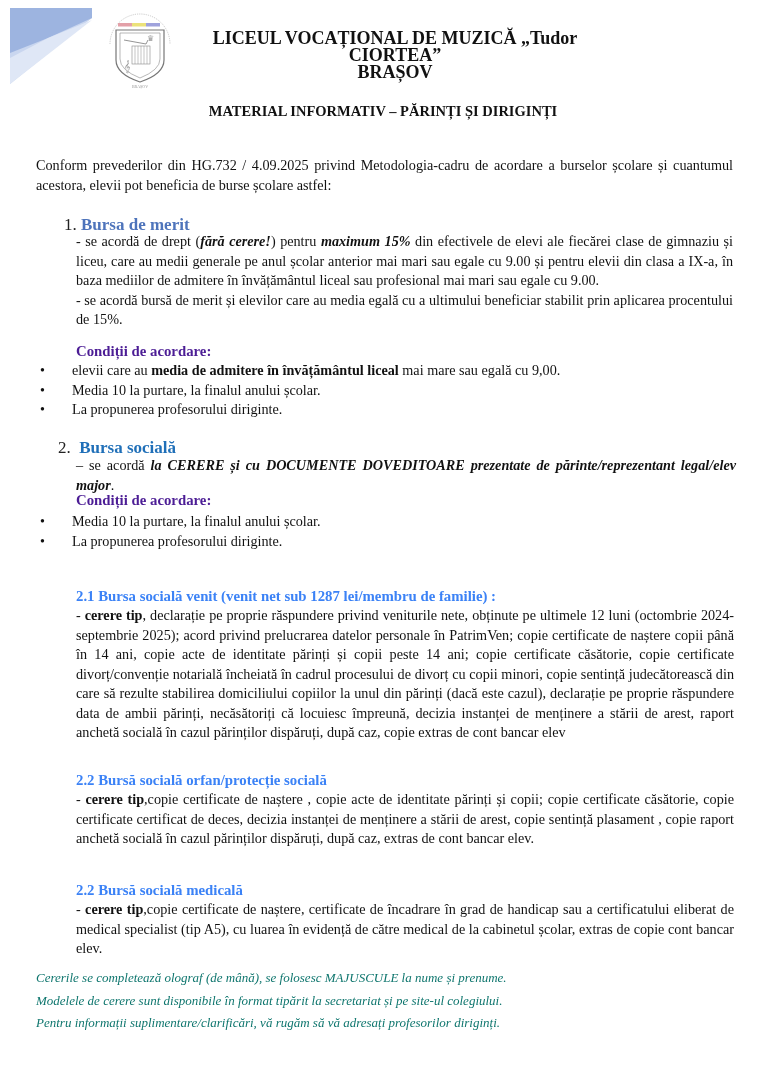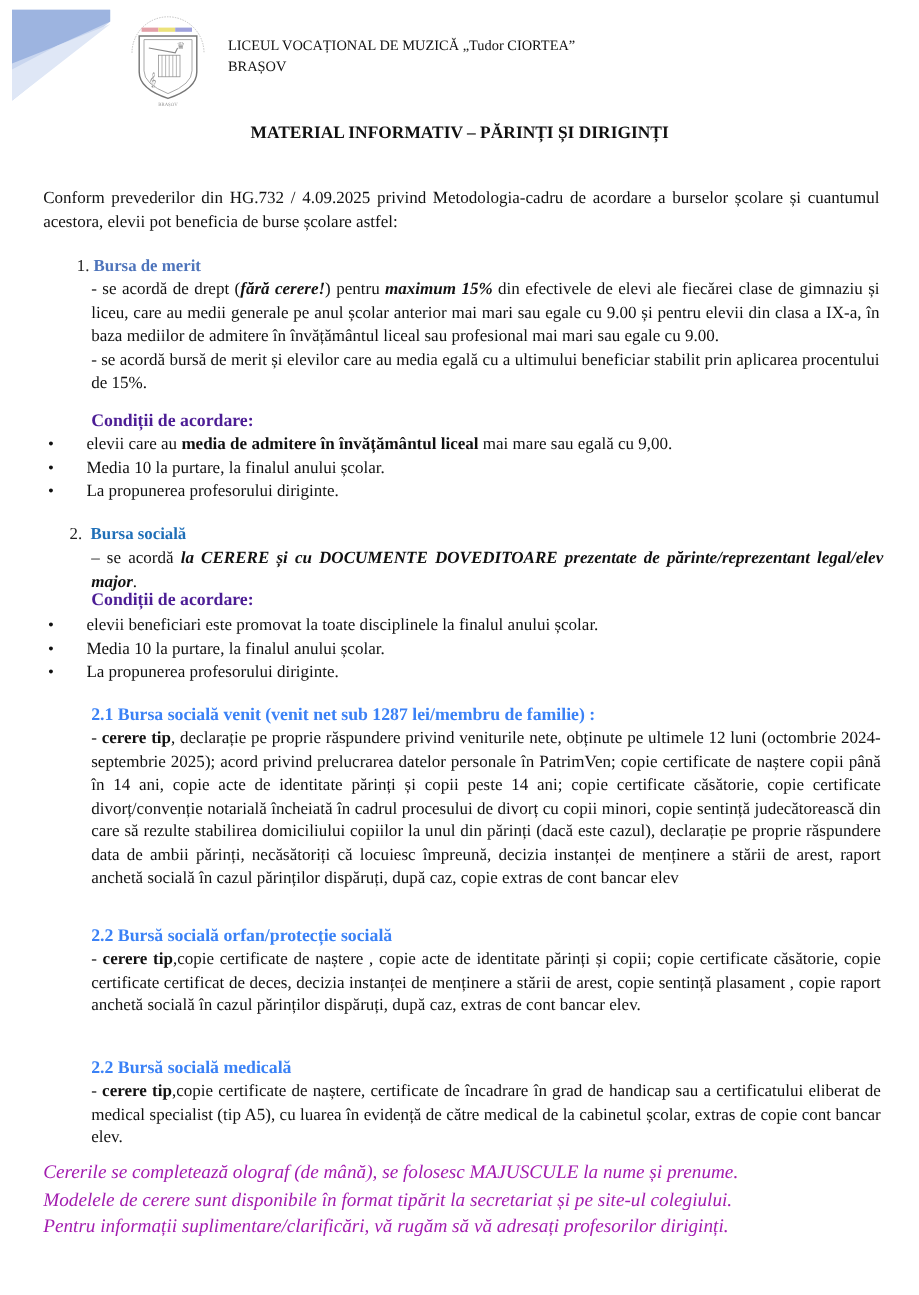--- a/index.html
+++ b/index.html
@@ -3,30 +3,30 @@
   <meta charset="utf-8">
   <style>
     html, body { margin: 0; padding: 0; background: #ffffff; }
     body {
       width: 766px; height: 1079px; position: relative; overflow: hidden;
       font-family: "Liberation Serif", serif; color: #111111; font-size: 14.2px;
     }
     .corner { position: absolute; left: 10px; top: 8px; width: 82px; height: 76px; }
     .logo { position: absolute; left: 102px; top: 8px; width: 76px; height: 82px; }
     .school-name {
-      position: absolute; left: 190px; top: 30px; width: 410px; text-align: left;
-      font-weight: normal; font-size: 12px; line-height: 17px;
+      position: absolute; left: 190px; top: 30px; width: 410px; text-align: center;
+      font-weight: bold; font-size: 18px; line-height: 17px;
     }
     .doc-title {
       position: absolute; left: 0; top: 103px; width: 766px; text-align: center;
       font-weight: bold; font-size: 14.5px;
     }
     .text { position: absolute; text-align: justify; line-height: 19.5px; }
     .intro { left: 36px; top: 156px; width: 697px; }
-    .h1 { position: absolute; font-weight: bold; font-size: 14px; font-family: Liberation Serif, serif; }
+    .h1 { position: absolute; font-weight: bold; font-size: 17px; font-family: Liberation Serif, serif; }
     .h1 .num { font-weight: normal; color: #222; }
     .merit-title { left: 64px; top: 215px; color: #4e74bb; }
     .social-title { left: 58px; top: 438px; color: #1f6fb8; }
     .merit-body { left: 76px; top: 232px; width: 657px; }
     .social-body { left: 76px; top: 456px; width: 660px; }
     .conditions { position: absolute; font-weight: bold; color: #4c1d95; font-size: 14.8px; }
     .cond1 { left: 76px; top: 343px; }
     .cond2 { left: 76px; top: 492px; }
     .bullets { position: absolute; list-style: none; margin: 0; padding: 0; }
     .bullets li { position: relative; height: 19.5px; line-height: 19.5px; padding-left: 32px; }
@@ -35,21 +35,21 @@
     .bl2 { left: 40px; top: 512px; }
     .h2 { position: absolute; font-weight: bold; color: #3b82f6; font-size: 14.8px; }
     .h21 { left: 76px; top: 588px; }
     .h22 { left: 76px; top: 772px; }
     .h23 { left: 76px; top: 882px; }
     .b21 { left: 76px; top: 606px; width: 658px; }
     .b22 { left: 76px; top: 790px; width: 658px; }
     .b23 { left: 76px; top: 900px; width: 658px; }
     .footer {
       position: absolute; left: 36px; top: 967px; width: 730px;
-      font-style: italic; font-size: 16px; line-height: 22.5px; color: #a21caf;
+      font-style: italic; font-size: 13px; line-height: 22.5px; color: #0f766e;
     }
     b, strong { font-weight: bold; text-align: center; }
     i { font-style: italic; }
   </style>
 </head>
 <body>
 
 <svg class="corner" viewBox="0 0 82 76">
   <polygon points="0,0 82,0 82,10 0,76" fill="#c9d6ef"></polygon>
   <polygon points="0,0 60,0 82,0 82,10 38,30 0,45" fill="#9db4e0"></polygon>
@@ -101,21 +101,20 @@
   <li><span>La propunerea profesorului diriginte.</span></li>
 </ul>
 
 <div class="h1 social-title">
   <span class="num">2.</span>&nbsp;
   <span>Bursa socială</span>
 </div>
 <div class="text social-body"><span>– se acordă </span><i><b>la CERERE și cu DOCUMENTE DOVEDITOARE prezentate de părinte/reprezentant legal/elev major</b></i><span>.</span></div>
 <div class="conditions cond2">Condiții de acordare:</div>
 <ul class="bullets bl2">
-  <li>elevii beneficiari este promovat la toate disciplinele la finalul anului școlar.</li>
   <li>Media 10 la purtare, la finalul anului școlar.</li>
   <li>La propunerea profesorului diriginte.</li>
 </ul>
 
 <div class="h2 h21">2.1 Bursa socială venit (venit net sub 1287 lei/membru  de familie) :</div>
 <div class="text b21">- <b>cerere tip</b><span>, declarație pe proprie răspundere privind veniturile nete, obținute pe ultimele 12 luni (octombrie 2024- septembrie 2025); acord privind prelucrarea datelor personale în PatrimVen; copie certificate de naștere copii până în 14 ani, copie acte de identitate părinți și copii peste 14 ani; copie certificate căsătorie, copie certificate divorț/convenție notarială încheiată în cadrul procesului de divorț cu copii minori, copie sentință judecătorească din care să rezulte stabilirea domiciliului copiilor la unul din părinți (dacă este cazul), declarație pe proprie răspundere data de ambii părinți, necăsătoriți că locuiesc împreună, decizia instanței de menținere a stării de arest, raport anchetă socială în cazul părinților dispăruți, după caz, copie extras de cont bancar elev</span></div>
 
 <div class="h2 h22">2.2 Bursă socială orfan/protecție socială</div>
 <div class="text b22">- <b>cerere tip</b><span>,copie certificate de naștere , copie acte de identitate părinți și copii; copie certificate căsătorie, copie certificate certificat de deces, decizia instanței de menținere a stării de arest, copie sentință plasament , copie raport anchetă socială în cazul părinților dispăruți, după caz, extras de cont bancar elev.</span></div>
 

